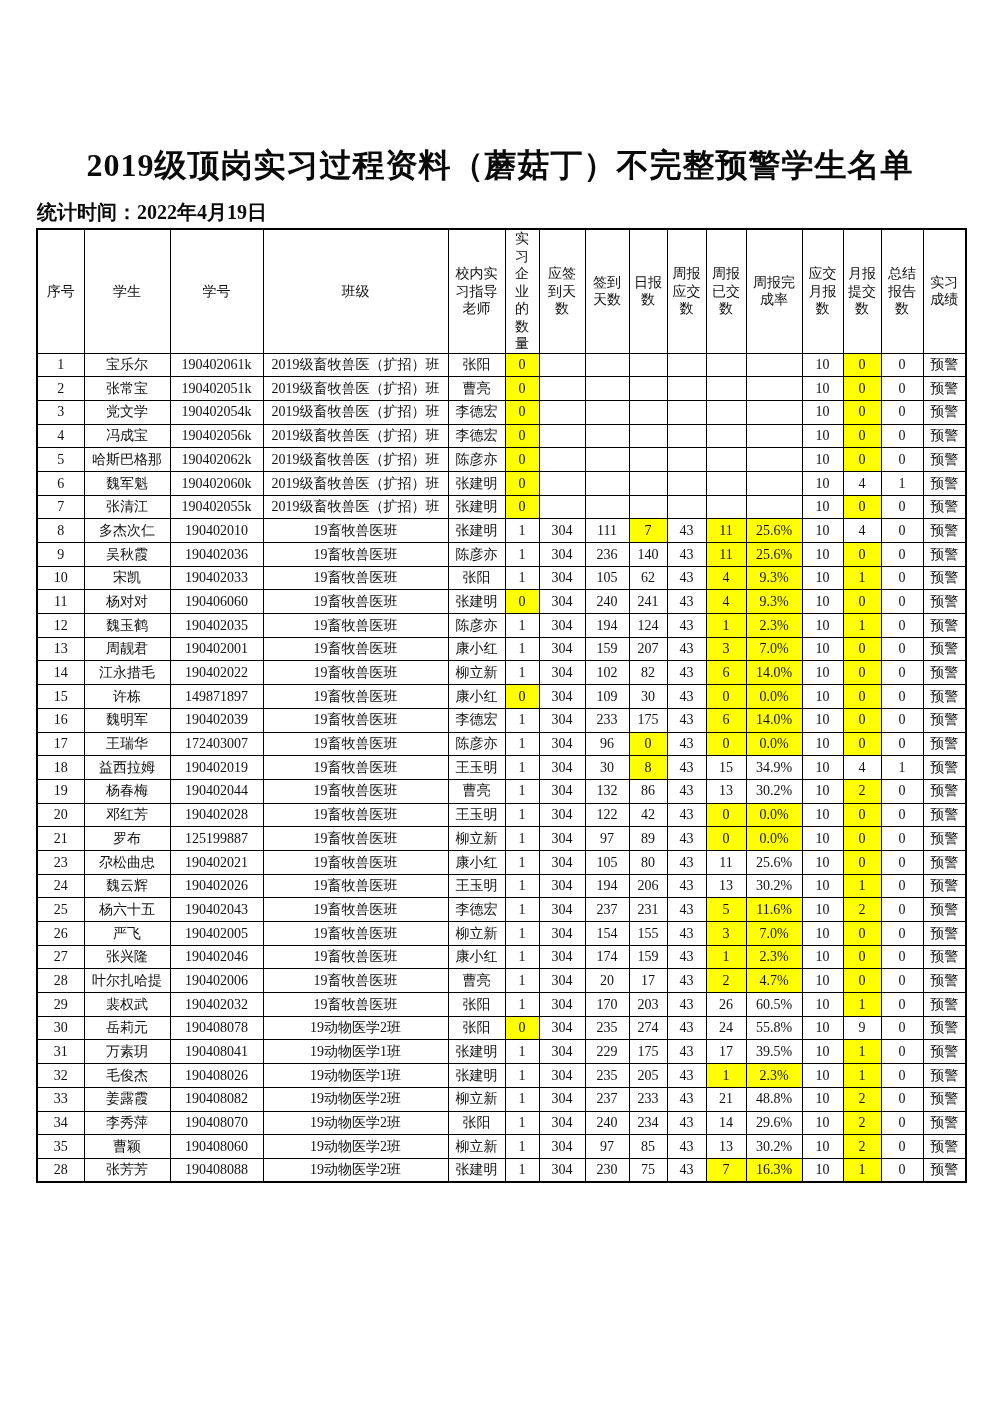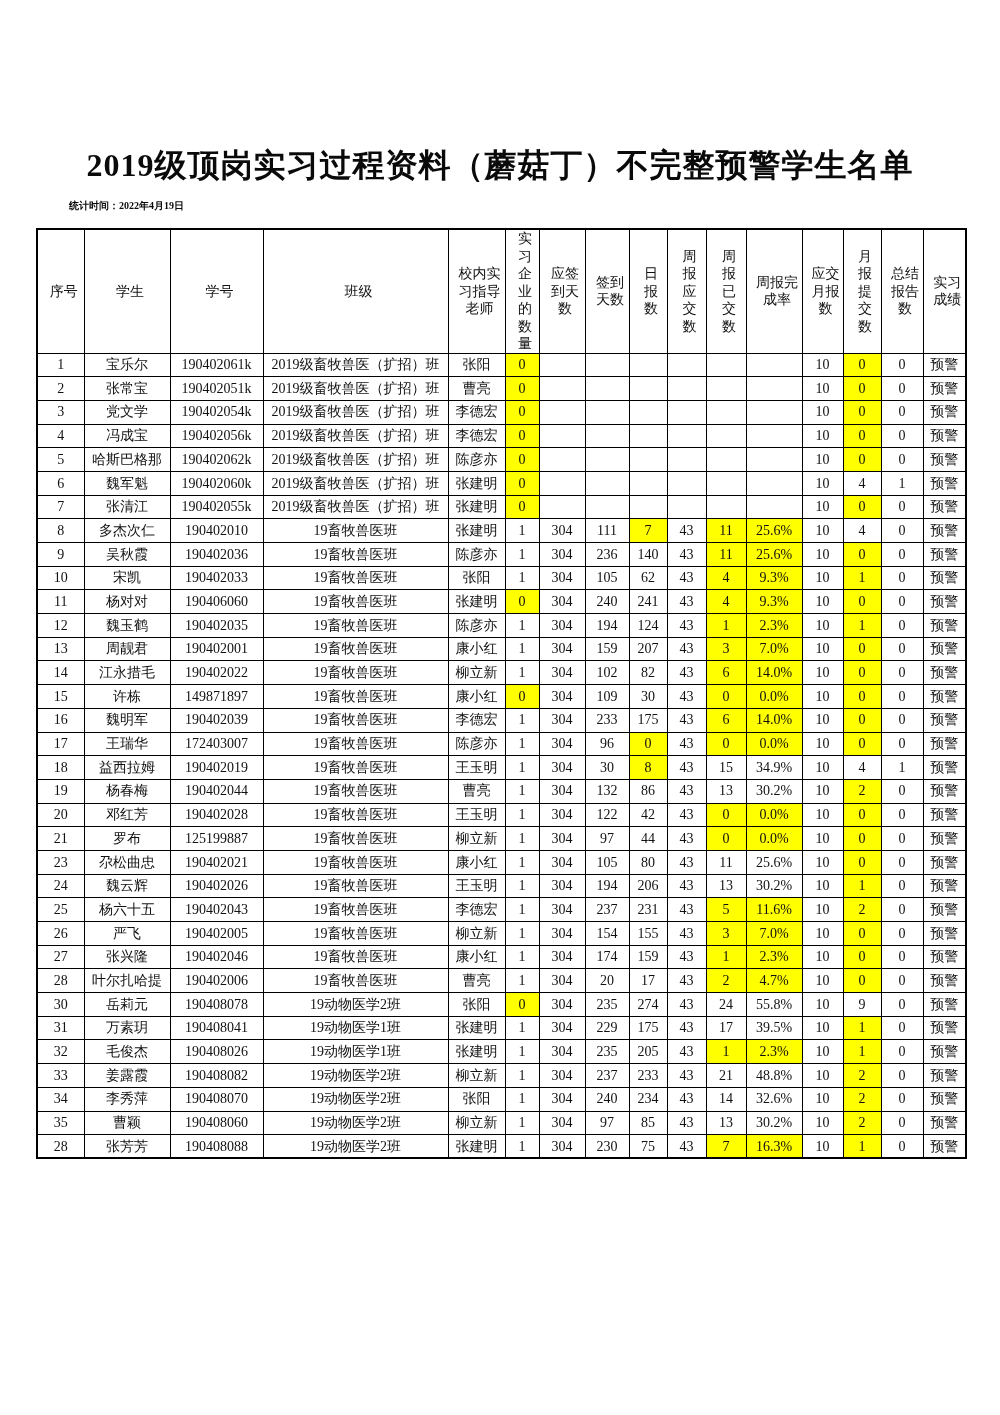--- a/index.html
+++ b/index.html
@@ -12,39 +12,39 @@
   }
   .page { position: relative; width: 1000px; height: 1415px; overflow: hidden; }
   .title {
     position: absolute; top: 144px; left: 0; width: 100%;
     margin: 0; text-align: center;
     font-size: 32px; font-weight: 700; letter-spacing: 1px;
     color: #0a0a0a;
   }
   .stats {
     position: absolute; top: 199px; left: 37px;
-    font-size: 10px; font-weight: 700; color: #0a0a0a; margin-left: 32px;
+    font-size: 20px; font-weight: 700; color: #0a0a0a;
   }
   .table-wrap { position: absolute; top: 228px; left: 36px; width: 931px; }
   table.report {
     border-collapse: collapse; table-layout: fixed;
     width: 929px;
     border: 2px solid #000;
   }
   table.report th, table.report td {
     border: 1px solid #000;
     text-align: center; vertical-align: middle;
     font-size: 14px; line-height: 1.25;
     padding: 0 3px;
     word-break: break-all;
     overflow: hidden; white-space: normal;
     background: #ffffff;
     font-weight: 400;
   }
-  table.report thead th { height: 86px; padding-left: 9px; }
+  table.report thead th { height: 86px; }
   table.report tbody td { height: 23.7px; }
 </style>
 </head>
 <body>
 
 <div class="page">
   <h1 class="title">2019级顶岗实习过程资料（蘑菇丁）不完整预警学生名单</h1>
   <div class="stats">统计时间：2022年4月19日</div>
 
   <div class="table-wrap">
@@ -450,21 +450,21 @@
           </tr>
           <tr>
             <td>21</td>
             <td>罗布</td>
             <td>125199887</td>
             <td>19畜牧兽医班</td>
             <td>柳立新</td>
             <td>1</td>
             <td>304</td>
             <td>97</td>
-            <td>44</td>
+            <td>89</td>
             <td>43</td>
             <td style="background: rgb(255, 255, 0);">0</td>
             <td style="background: rgb(255, 255, 0);">0.0%</td>
             <td>10</td>
             <td style="background: rgb(255, 255, 0);">0</td>
             <td>0</td>
             <td>预警</td>
           </tr>
           <tr>
             <td>23</td>
@@ -564,20 +564,38 @@
             <td>曹亮</td>
             <td>1</td>
             <td>304</td>
             <td>20</td>
             <td>17</td>
             <td>43</td>
             <td style="background: rgb(255, 255, 0);">2</td>
             <td style="background: rgb(255, 255, 0);">4.7%</td>
             <td>10</td>
             <td style="background: rgb(255, 255, 0);">0</td>
+            <td>0</td>
+            <td>预警</td>
+          </tr>
+          <tr>
+            <td>29</td>
+            <td>裴权武</td>
+            <td>190402032</td>
+            <td>19畜牧兽医班</td>
+            <td>张阳</td>
+            <td>1</td>
+            <td>304</td>
+            <td>170</td>
+            <td>203</td>
+            <td>43</td>
+            <td>26</td>
+            <td>60.5%</td>
+            <td>10</td>
+            <td style="background: rgb(255, 255, 0);">1</td>
             <td>0</td>
             <td>预警</td>
           </tr>
           <tr>
             <td>30</td>
             <td>岳莉元</td>
             <td>190408078</td>
             <td>19动物医学2班</td>
             <td>张阳</td>
             <td style="background: rgb(255, 255, 0);">0</td>
@@ -651,21 +669,21 @@
             <td>李秀萍</td>
             <td>190408070</td>
             <td>19动物医学2班</td>
             <td>张阳</td>
             <td>1</td>
             <td>304</td>
             <td>240</td>
             <td>234</td>
             <td>43</td>
             <td>14</td>
-            <td>32.6%</td>
+            <td>29.6%</td>
             <td>10</td>
             <td style="background: rgb(255, 255, 0);">2</td>
             <td>0</td>
             <td>预警</td>
           </tr>
           <tr>
             <td>35</td>
             <td>曹颖</td>
             <td>190408060</td>
             <td>19动物医学2班</td>

